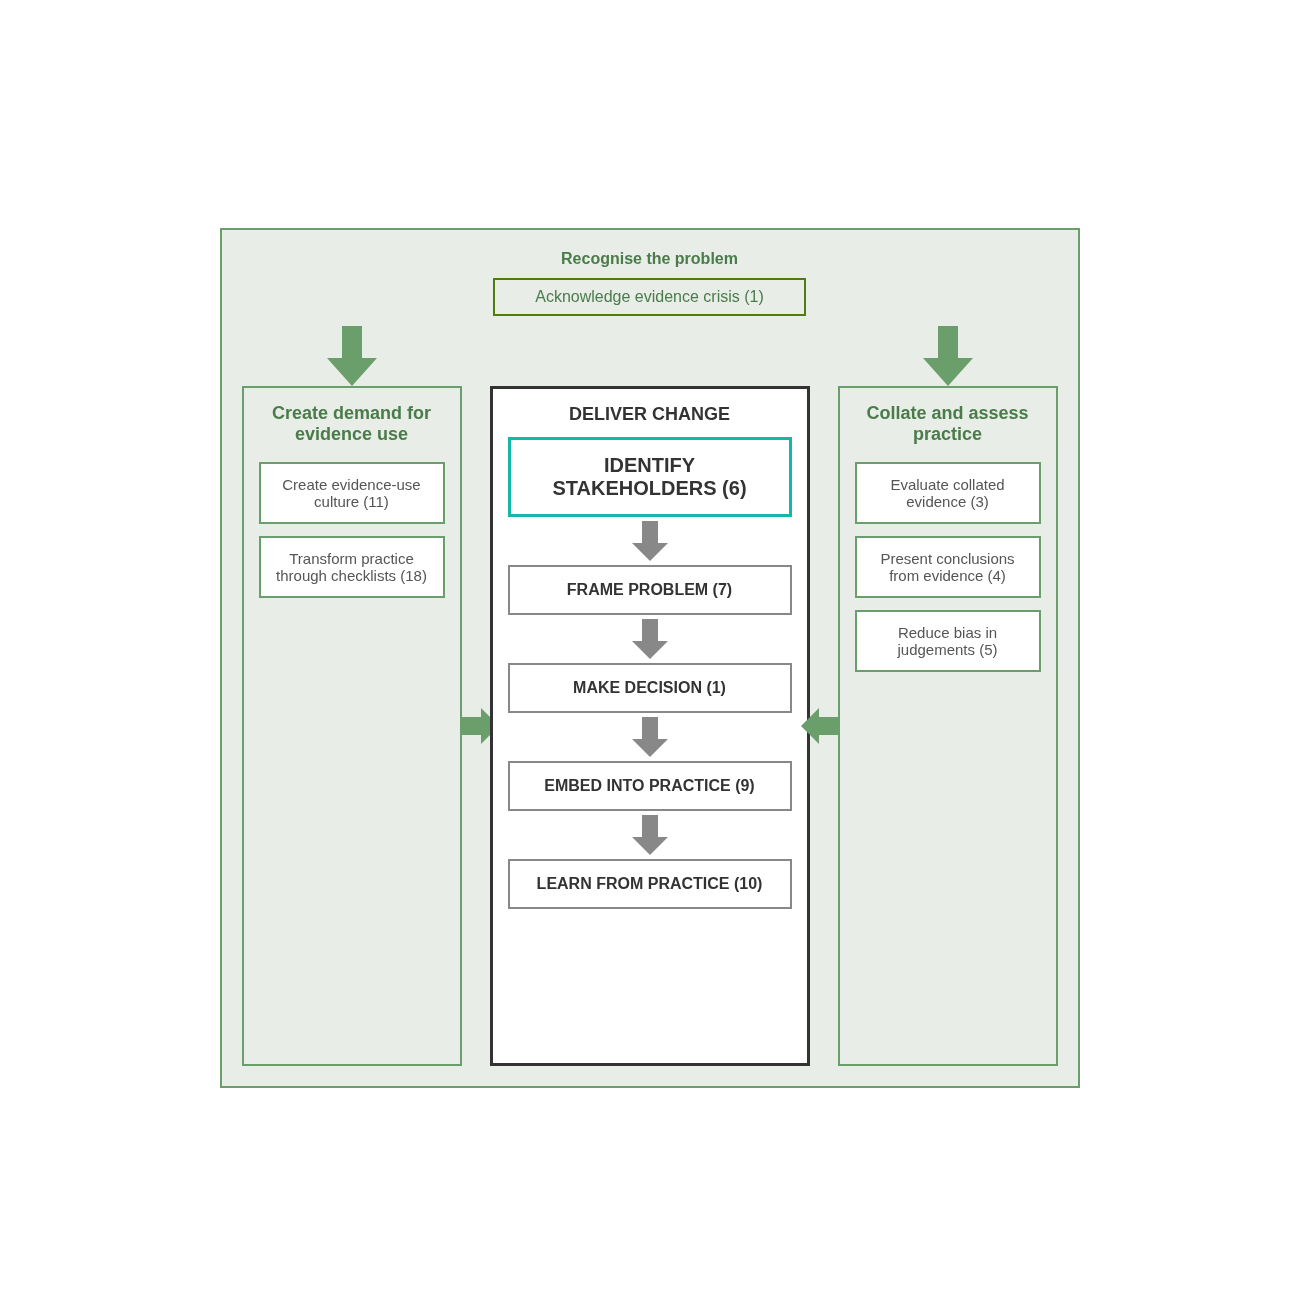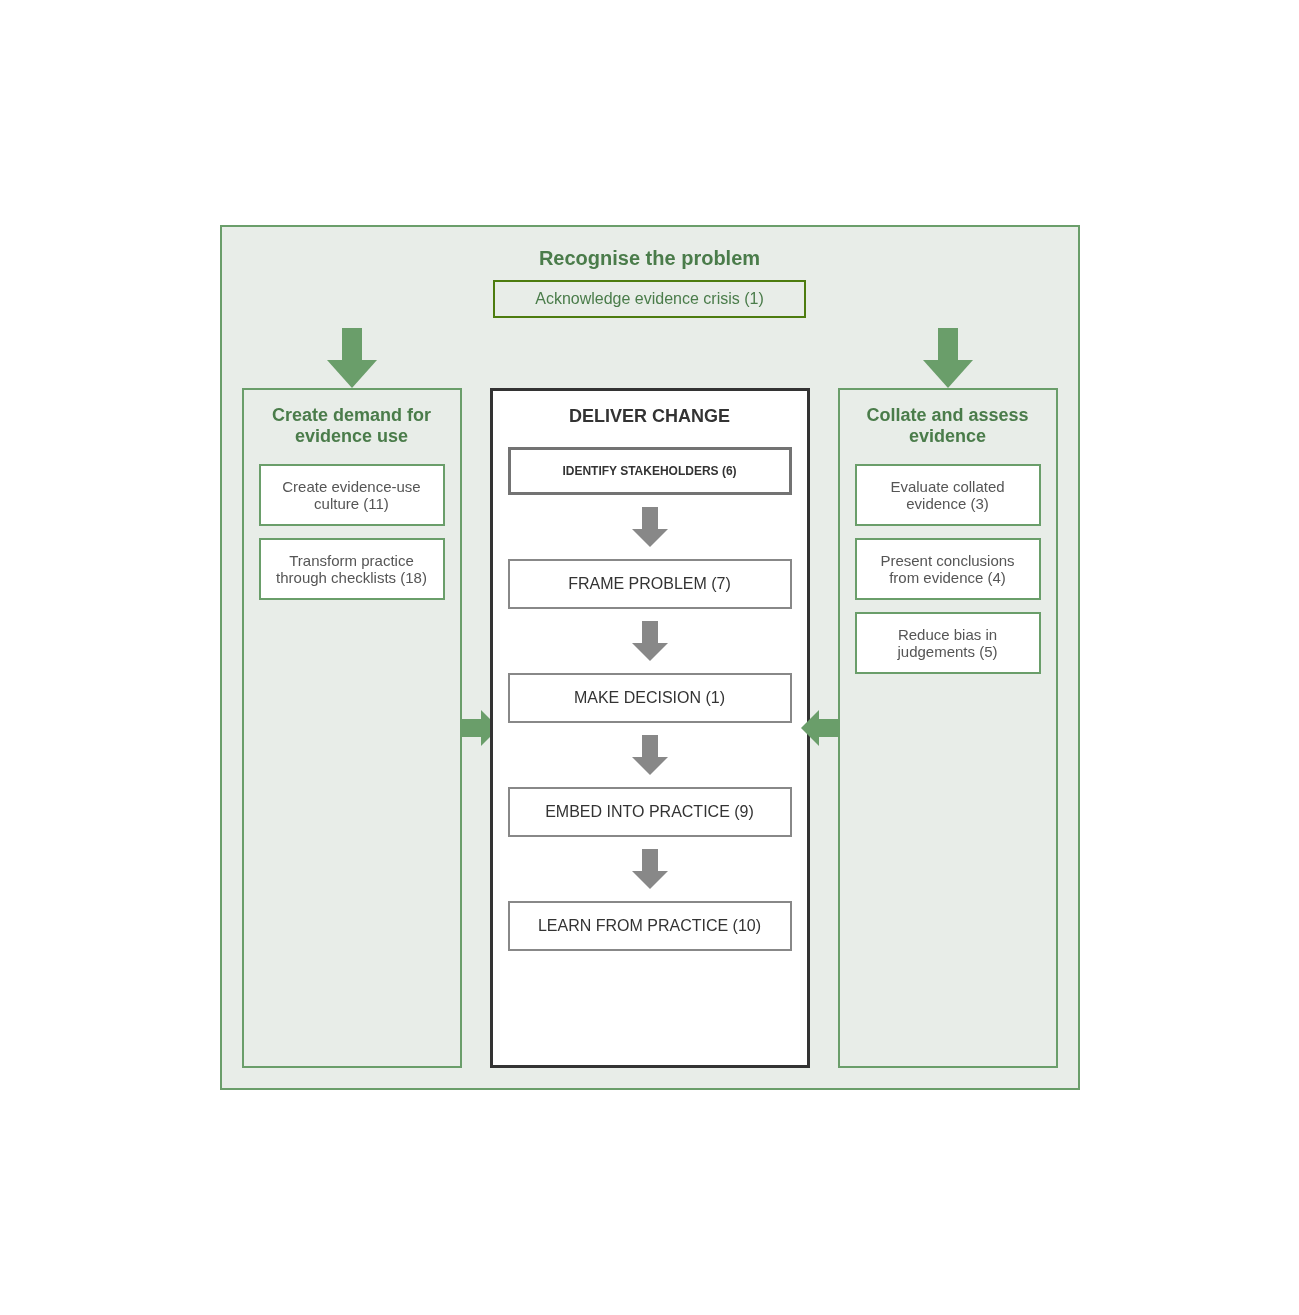--- a/index.html
+++ b/index.html
@@ -20,21 +20,21 @@
       border: 2px solid #6a9e6a;
       padding: 20px;
       position: relative;
     }
     
     .top-section {
       text-align: center;
       margin-bottom: 10px;
     }
     .top-title {
-      font-size: 20px;
+      font-size: 16px;
       font-weight: bold;
       color: #4a7c4a;
       margin-bottom: 10px;
     }
     .top-subtitle-box {
       border: 2px solid #4d7c0f;
       display: inline-block;
       padding: 8px 40px;
       font-size: 16px;
       color: #4a7c4a;
@@ -93,46 +93,46 @@
     }
     
     .center-col {
       flex: 1;
       border: 3px solid #333;
       background: #fff;
       padding: 15px;
       display: flex;
       flex-direction: column;
       align-items: center;
-      gap: 8px;
+      gap: 0;
     }
     .center-title {
       font-size: 18px;
       font-weight: bold;
       color: #333;
       text-align: center;
       margin-bottom: 12px;
     }
     .center-box {
-      border: 3px solid #737373;
+      border: 3px solid #14b8a6;
       background: #fff;
       padding: 14px 28px;
       text-align: center;
-      font-size: 12px;
+      font-size: 20px;
       font-weight: bold;
       color: #333;
       width: 100%;
     }
     .center-box-plain {
       border: 2px solid #888;
       background: #fff;
       padding: 14px 20px;
       text-align: center;
       font-size: 16px;
-      font-weight: normal;
+      font-weight: bold;
       color: #333;
       width: 100%;
     }
     .arrow-down-gray {
       width: 100%;
       display: flex;
       flex-direction: column;
       align-items: center;
       margin: 4px 0;
     }
@@ -265,21 +265,21 @@
       </div>
 
       <div style="width:28px; display:flex; align-items:center; justify-content:center;">
         <div class="h-arrow-left">
           <div class="head"></div>
           <div class="shaft"></div>
         </div>
       </div>
 
       <div class="right-col">
-        <div class="col-title">Collate and assess evidence</div>
+        <div class="col-title">Collate and assess practice</div>
         <div class="inner-box">Evaluate collated evidence (3)</div>
         <div class="inner-box">Present conclusions from evidence (4)</div>
         <div class="inner-box">Reduce bias in judgements (5)</div>
       </div>
 
     </div>
 
   </div>
 </div>
 

